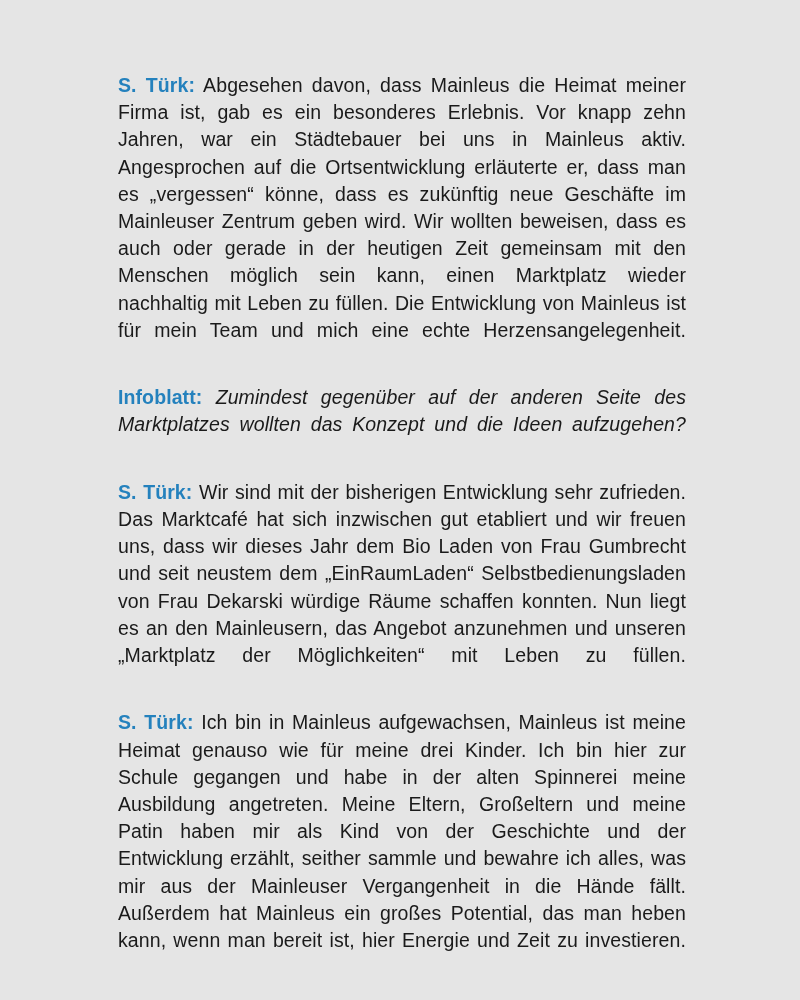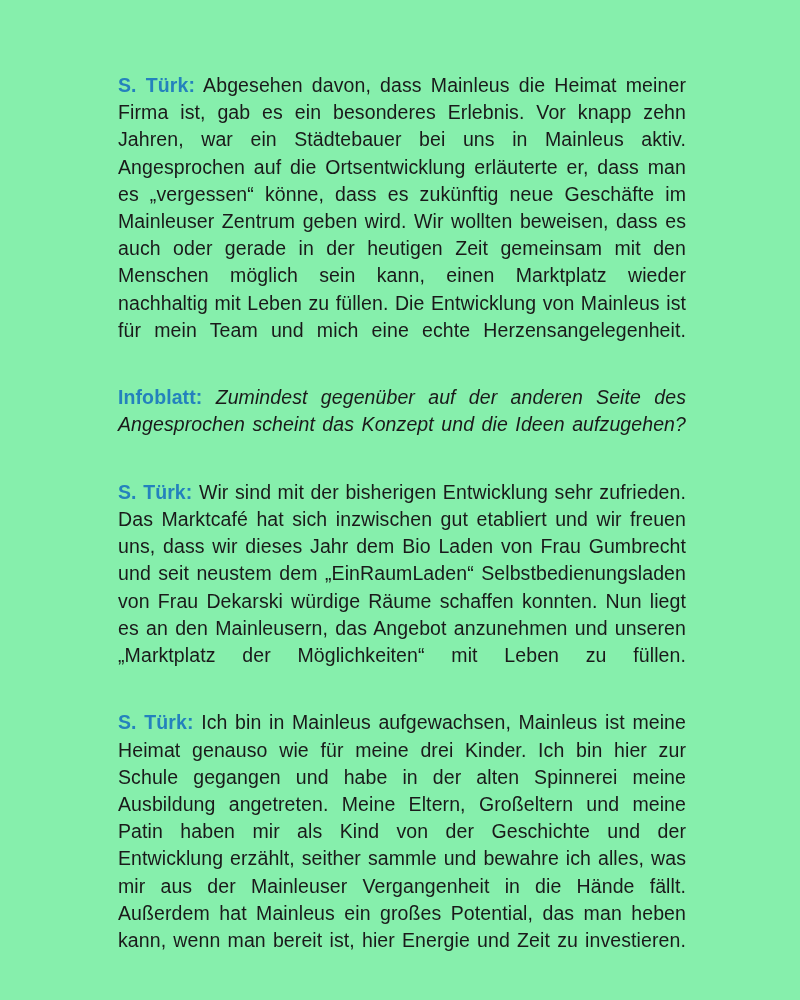--- a/index.html
+++ b/index.html
@@ -12,21 +12,21 @@
     height: 1000px;
     background: #ffffff;
     font-family: "Liberation Sans", sans-serif;
     -webkit-font-smoothing: antialiased;
   }
 
   .page {
     position: relative;
     width: 800px;
     height: 1000px;
-    background: #86efac;
+    background: #e5e5e5;
     box-sizing: border-box;
     padding: 72px 89px 0 118px;
   }
 
   .article {
     width: 568px;
   }
 
   .qa-block {
     margin: 0 0 13px 0;
@@ -71,17 +71,17 @@
     display: inline-block;
     width: 100%;
   }
 </style>
 </head>
 <body>
 
 <div class="page">
   <div class="article" id="article">
       <p class="qa-block answer"><span class="speaker">S. Türk:</span> <span class="body">Abgesehen davon, dass Mainleus die Heimat meiner Firma ist, gab es ein besonderes Erlebnis. Vor knapp zehn Jahren, war ein Städtebauer bei uns in Mainleus aktiv. Angesprochen auf die Ortsentwicklung erläuterte er, dass man es „vergessen“ könne, dass es zukünftig neue Geschäfte im Mainleuser Zentrum geben wird. Wir wollten beweisen, dass es auch oder gerade in der heutigen Zeit gemeinsam mit den Menschen möglich sein kann, einen Marktplatz wieder nachhaltig mit Leben zu füllen.  Die Entwicklung von Mainleus ist für mein Team und mich eine echte Herzensangelegenheit.</span></p>
-      <p class="qa-block question"><span class="speaker">Infoblatt:</span> <span class="body">Zumindest gegenüber auf der anderen Seite des Angesprochen scheint das Konzept und die Ideen aufzugehen?</span></p>
+      <p class="qa-block question"><span class="speaker">Infoblatt:</span> <span class="body">Zumindest gegenüber auf der anderen Seite des Marktplatzes wollten das Konzept und die Ideen aufzugehen?</span></p>
       <p class="qa-block answer"><span class="speaker">S. Türk:</span> <span class="body">Wir sind mit der bisherigen Entwicklung sehr zufrieden. Das Marktcafé hat sich inzwischen gut etabliert und wir freuen uns, dass wir dieses Jahr dem Bio Laden von Frau Gumbrecht und seit neustem dem „EinRaumLaden“ Selbstbedienungsladen von Frau Dekarski würdige Räume schaffen konnten. Nun liegt es an den Mainleusern, das Angebot anzunehmen und unseren „Marktplatz der Möglichkeiten“ mit Leben zu füllen.</span></p>
       <p class="qa-block answer"><span class="speaker">S. Türk:</span> <span class="body">Ich bin in Mainleus aufgewachsen, Mainleus ist meine Heimat genauso wie für meine drei Kinder. Ich bin hier zur Schule gegangen und habe in der alten Spinnerei meine Ausbildung angetreten. Meine Eltern, Großeltern und meine Patin haben mir als Kind von der Geschichte und der Entwicklung erzählt, seither sammle und bewahre ich alles, was mir aus der Mainleuser Vergangenheit in die Hände fällt. Außerdem hat Mainleus ein großes Potential, das man heben kann, wenn man bereit ist, hier Energie und Zeit zu investieren.</span></p>
     </div>
 </div>
 
 </body></html>

